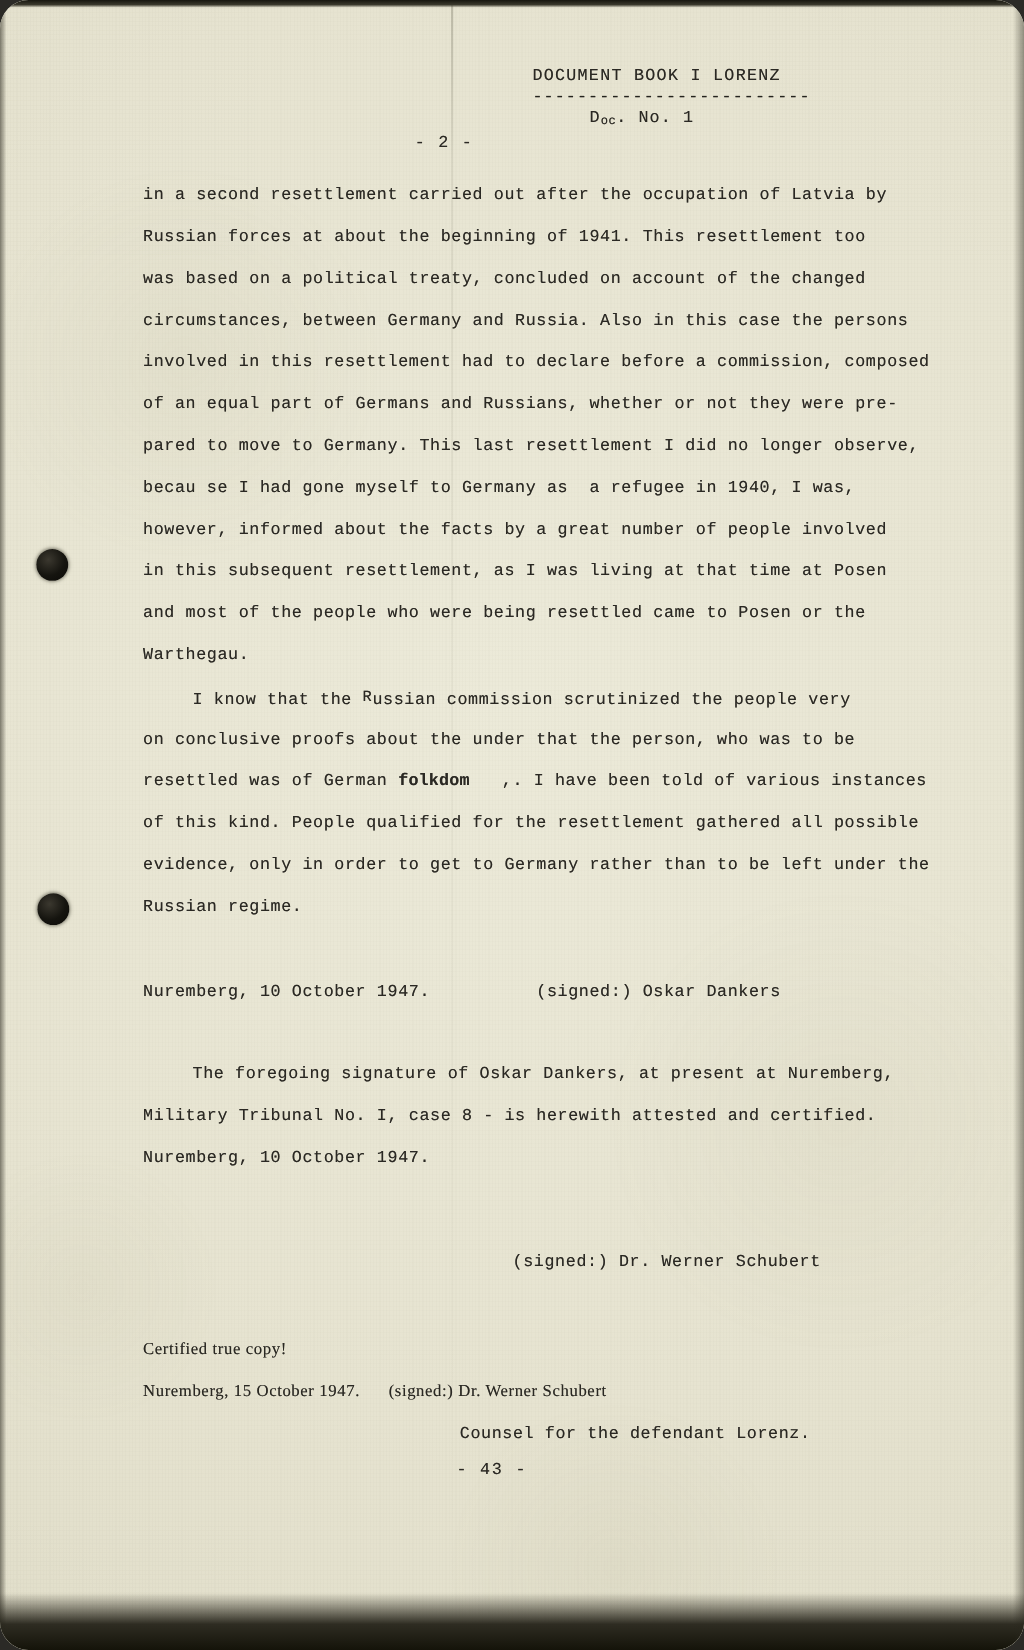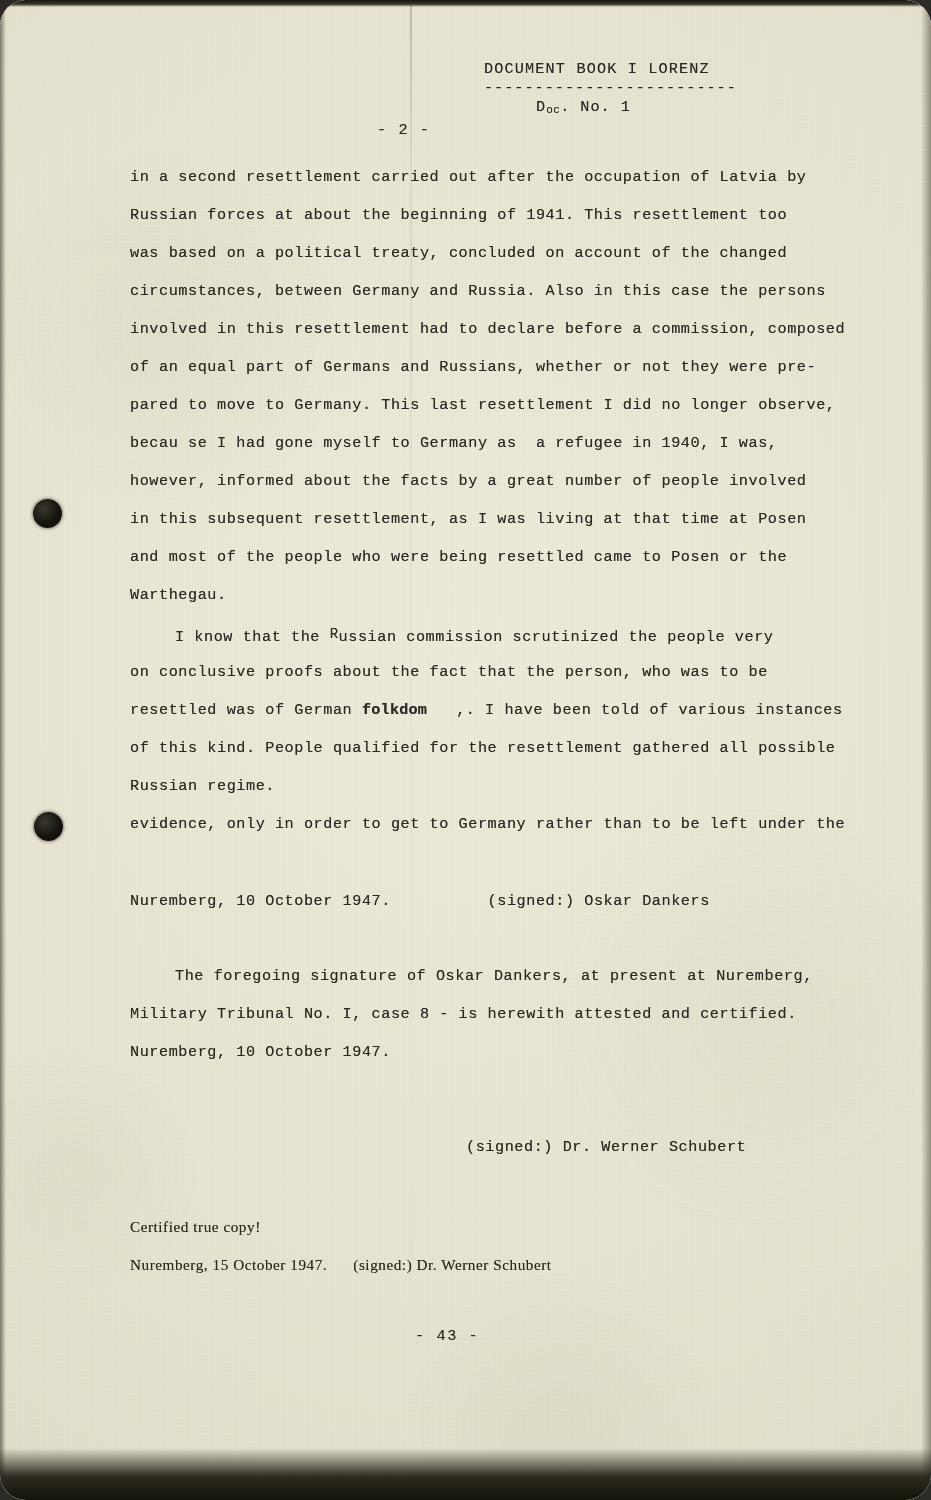--- a/index.html
+++ b/index.html
@@ -216,25 +216,25 @@
       <div class="ln">pared to move to Germany. This last resettlement I did no longer observe,</div>
       <div class="ln">becau se I had gone myself to Germany as  a refugee in 1940, I was,</div>
       <div class="ln">however, informed about the facts by a great number of people involved</div>
       <div class="ln">in this subsequent resettlement, as I was living at that time at Posen</div>
       <div class="ln">and most of the people who were being resettled came to Posen or the</div>
       <div class="ln">Warthegau.</div>
     </div>
 
     <div class="body-block" id="para-2">
       <div class="ln indent"><span>I know that the </span><span class="raise">R</span><span>ussian commission scrutinized the people very</span></div>
-      <div class="ln">on conclusive proofs about the fact that the person, who was to be</div>
+      <div class="ln">on conclusive proofs about the under that the person, who was to be</div>
       <div class="ln"><span>resettled was of German </span><span class="overstruck">folkdom</span><span>   ,. I have been told of various instances</span></div>
       <div class="ln">of this kind. People qualified for the resettlement gathered all possible</div>
+      <div class="ln">evidence, only in order to get to Germany rather than to be left under the</div>
       <div class="ln">Russian regime.</div>
-      <div class="ln">evidence, only in order to get to Germany rather than to be left under the</div>
     </div>
 
     <div class="body-block" id="sig-dankers">
       <div class="ln"><span class="tabbed">Nuremberg, 10 October 1947.</span><span class="tabbed">          </span><span class="tabbed">(signed:) Oskar Dankers</span></div>
     </div>
 
     <div class="body-block" id="attest-block">
       <div class="ln indent">The foregoing signature of Oskar Dankers, at present at Nuremberg,</div>
       <div class="ln">Military Tribunal No. I, case 8 - is herewith attested and certified.</div>
       <div class="ln">Nuremberg, 10 October 1947.</div>
@@ -242,20 +242,23 @@
 
     <div class="body-block" id="sig-schubert">
       <div class="ln">(signed:) Dr. Werner Schubert</div>
     </div>
 
     <div class="body-block" id="certify-block">
       <div class="ln">Certified true copy!</div>
       <div class="ln"><span class="tabbed">Nuremberg, 15 October 1947.</span><span class="tabbed">      </span><span class="tabbed">(signed:) Dr. Werner Schubert</span></div>
     </div>
 
+    <div class="body-block" id="counsel-line">
+      <div class="ln">Counsel for the defendant Lorenz.</div>
+    </div>
 
     <div class="body-block" id="folio-bottom">
       <div class="ln">- 43 -</div>
     </div>
 
   </div>
 
   <div class="scan-edge-top"></div>
   <div class="scan-edge-bottom"></div>
   <div class="scan-edge-left"></div>

